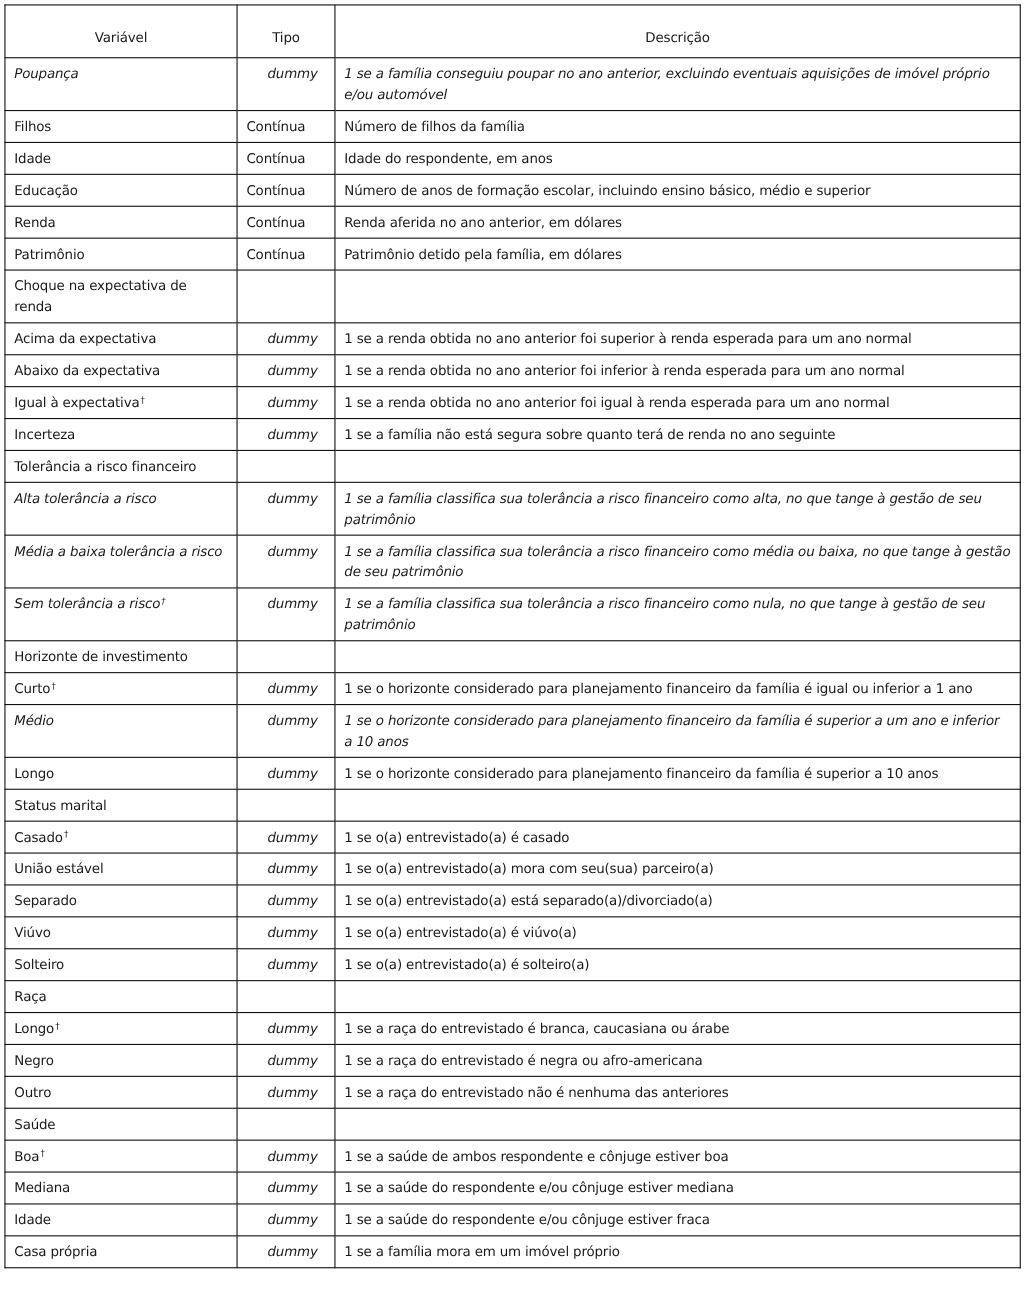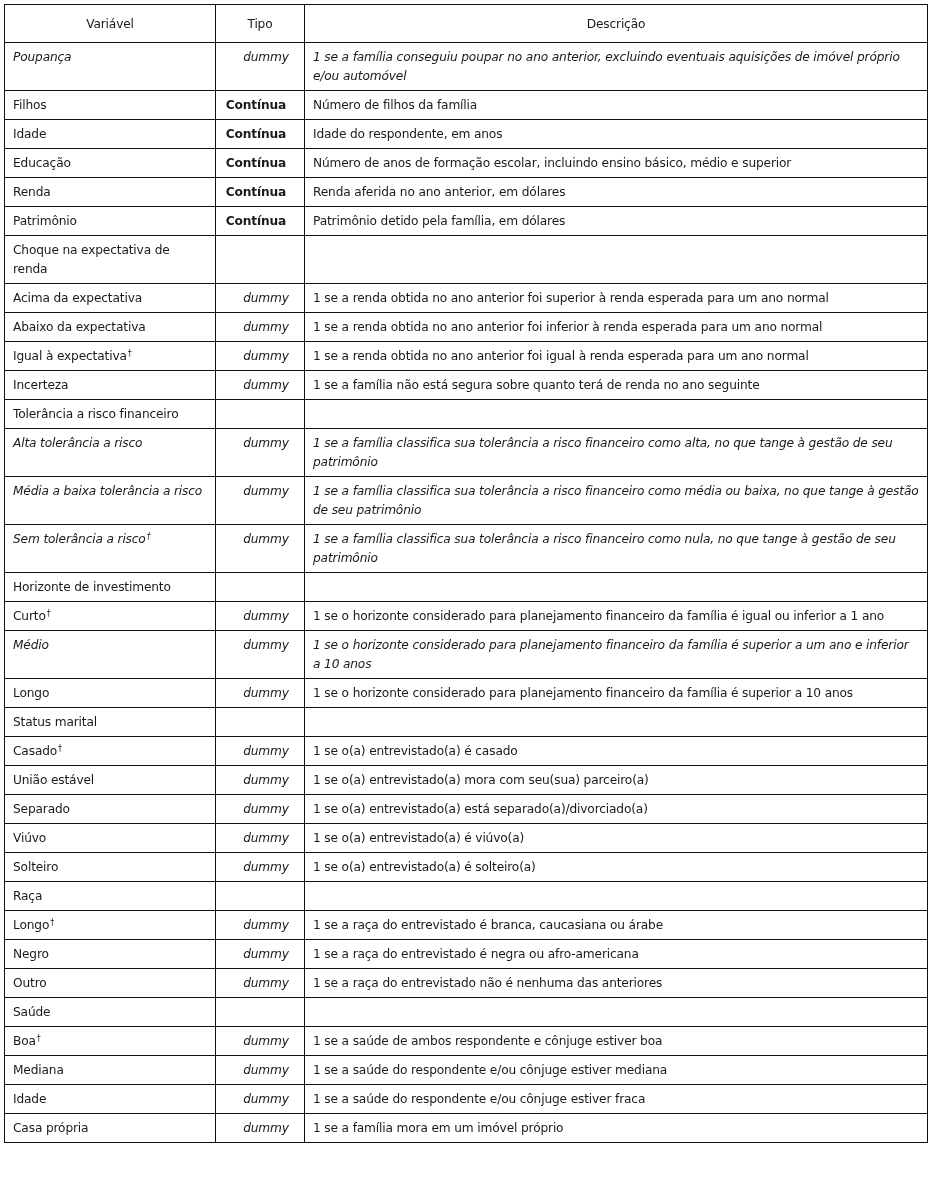--- a/index.html
+++ b/index.html
@@ -32,21 +32,21 @@
       border: 1px solid #111;
       padding: 0 8px;
       vertical-align: top;
       line-height: 19px;
       font-weight: normal;
     }
     table.vars th {
       height: 36px;
       vertical-align: middle;
       text-align: center;
-      padding-top: 1px;
+      padding-top: 11px;
     }
     table.vars td {
       height: 29px;
       padding-top: 5px;
       padding-bottom: 4px;
       box-sizing: border-box;
     }
     table.vars tr.two-line td {
       height: 48px;
       font-style: italic;
@@ -55,23 +55,22 @@
       text-align: right;
       padding-right: 16px;
     }
     td.tipo.dummy {
       font-style: italic;
       text-align: center;
       padding-left: 20px;
       padding-right: 8px;
     }
     td.tipo.cont {
-      text-align: center;
+      text-align: left;
       padding-right: 16px;
-      font-weight: bold;
     }
     sup.dagger {
       font-size: 8px;
       line-height: 0;
       vertical-align: 4px;
       margin-left: 1px;
     }
     td.desc {
       padding-left: 8px;
       padding-right: 6px;

